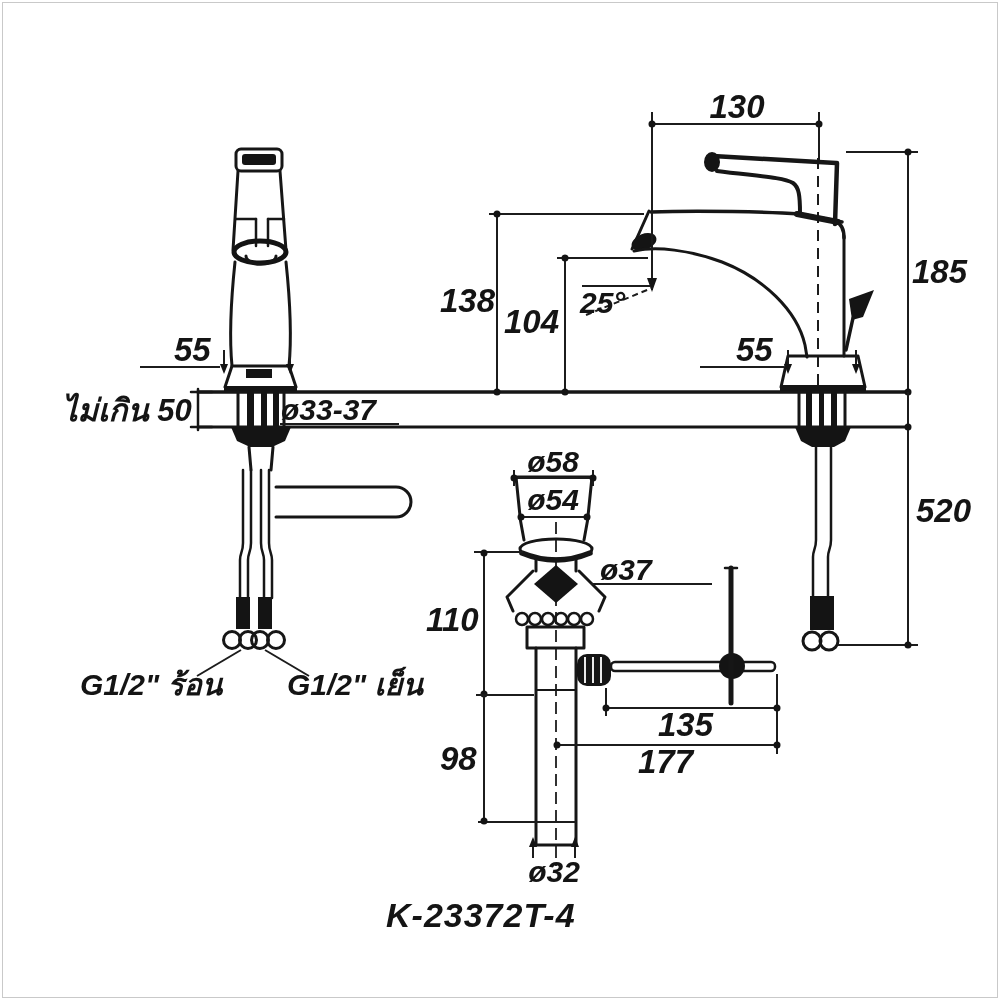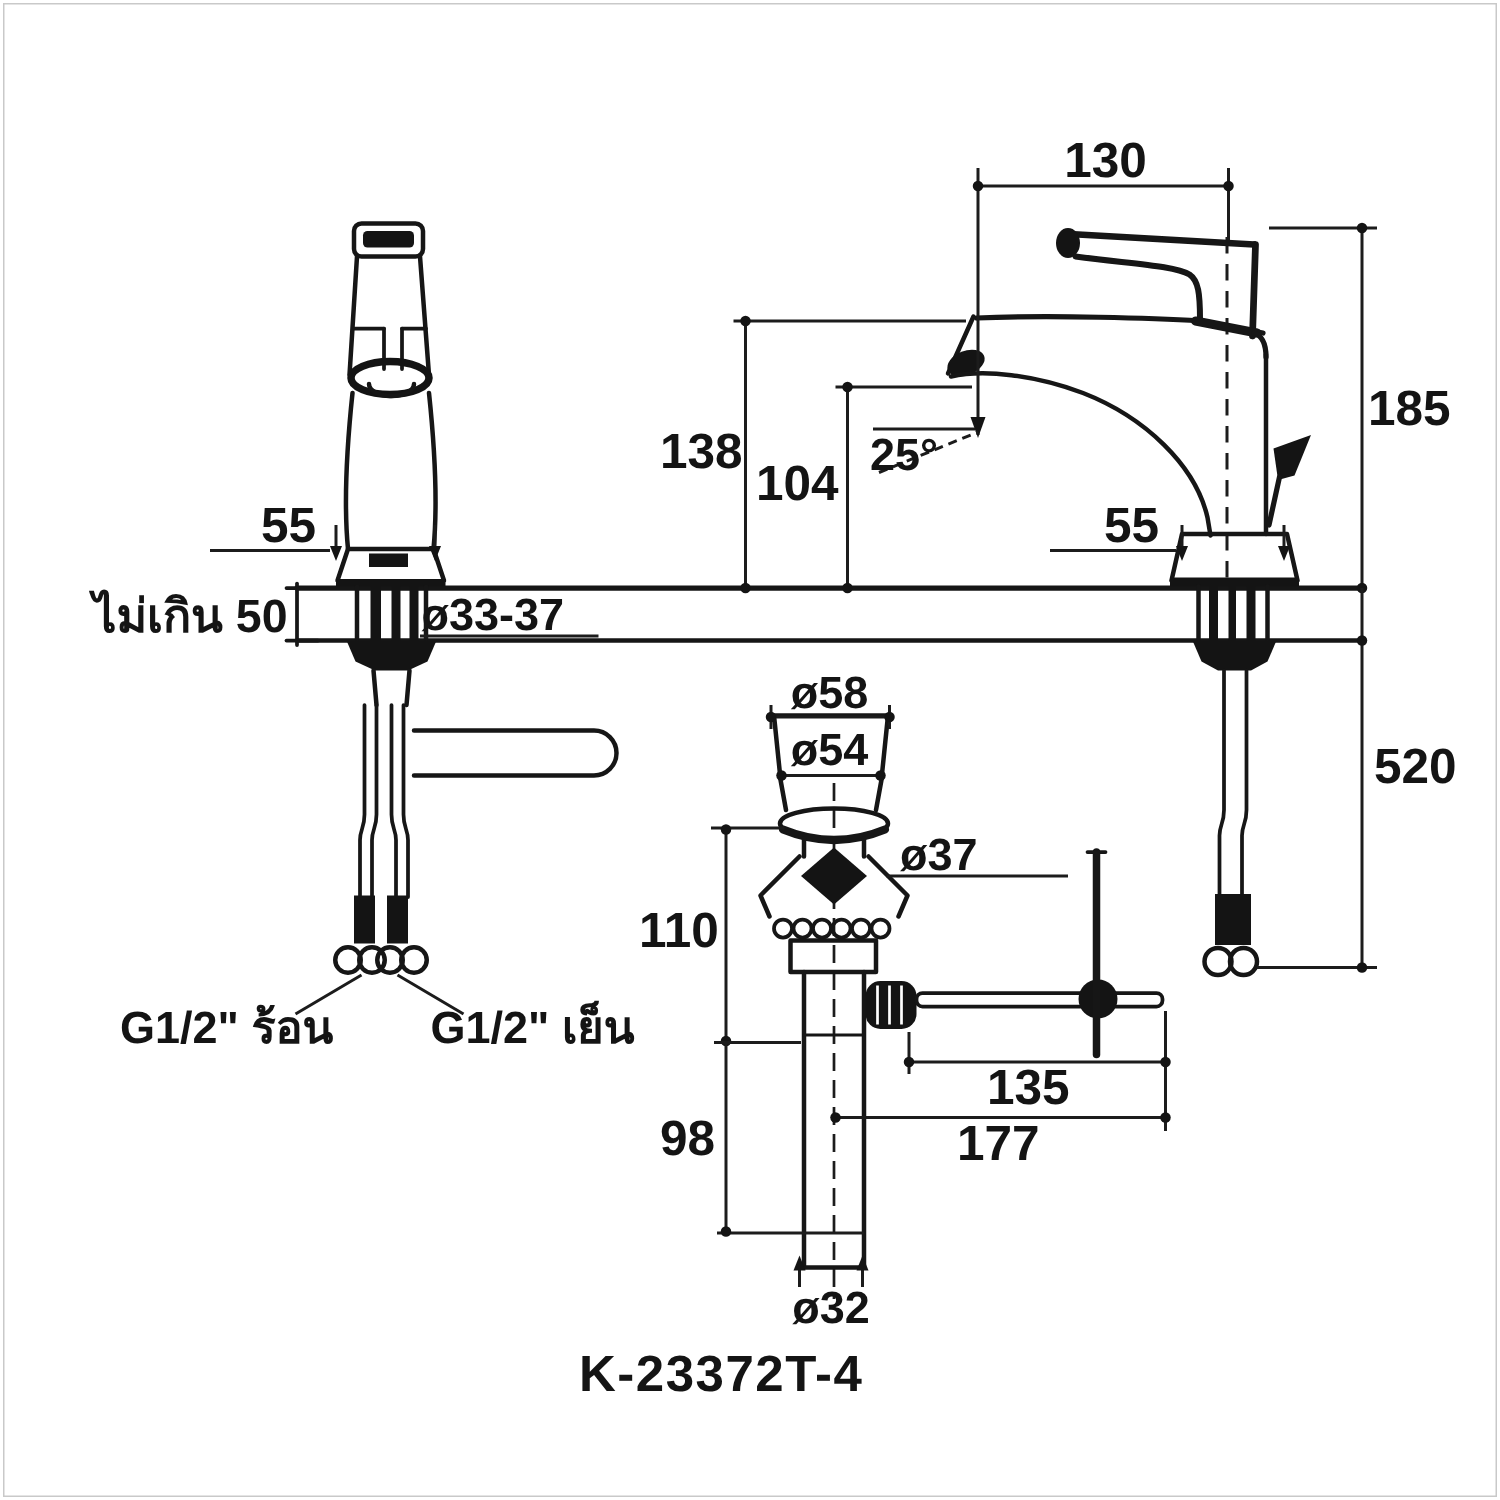--- a/index.html
+++ b/index.html
@@ -1,16 +1,16 @@
 <!DOCTYPE html>
 <html><head>
 <meta charset="utf-8">
 <style>
   html,body{margin:0;padding:0;background:#ffffff;}
-  .page{position:relative;width:1000px;height:1000px;background:#ffffff;overflow:hidden;}
+  .page{position:relative;width:1000px;height:1000px;background:#ffffff;overflow:hidden;font-style:italic;}
   .frame{position:absolute;inset:2px;border:1px solid #c9c9c9;pointer-events:none;}
   svg{position:absolute;left:0;top:0;}
   svg text{font-family:"Liberation Sans","DejaVu Sans",sans-serif;fill:#141414;font-weight:700;}
   .obj{stroke:#161616;fill:none;stroke-linecap:round;stroke-linejoin:round;}
   .dim{stroke:#1c1c1c;fill:none;stroke-linecap:butt;}
   .dk{fill:#141414;stroke:none;}
 </style>
 </head>
 <body>
 

